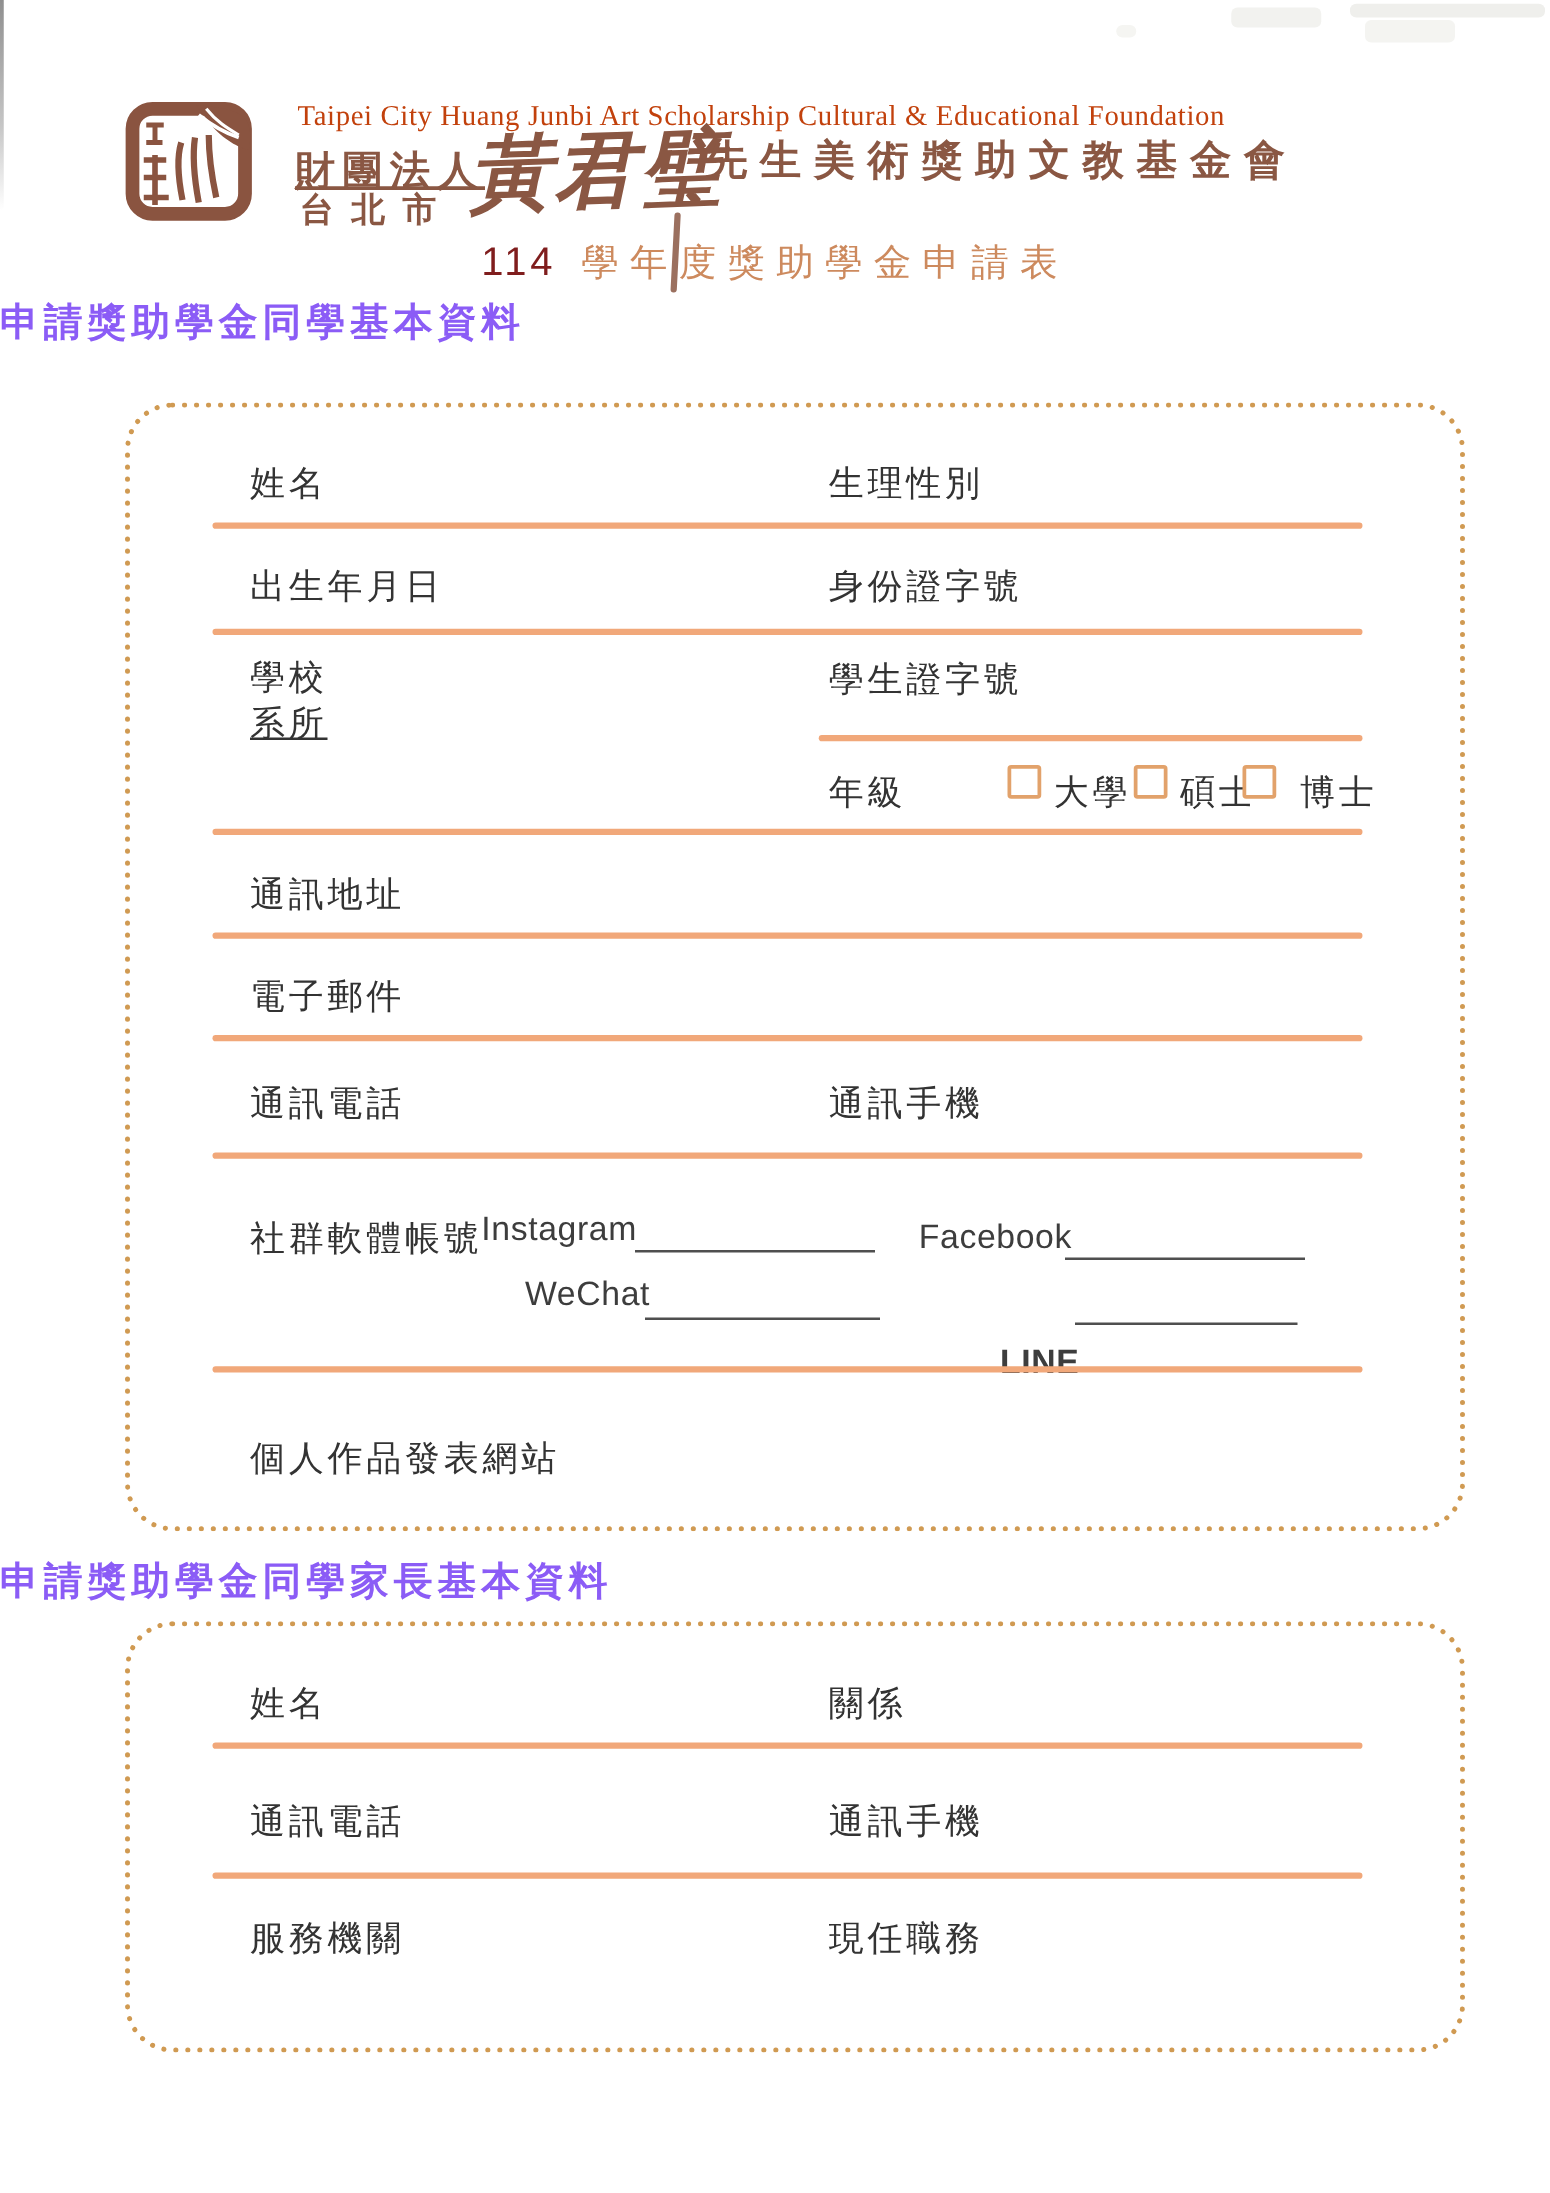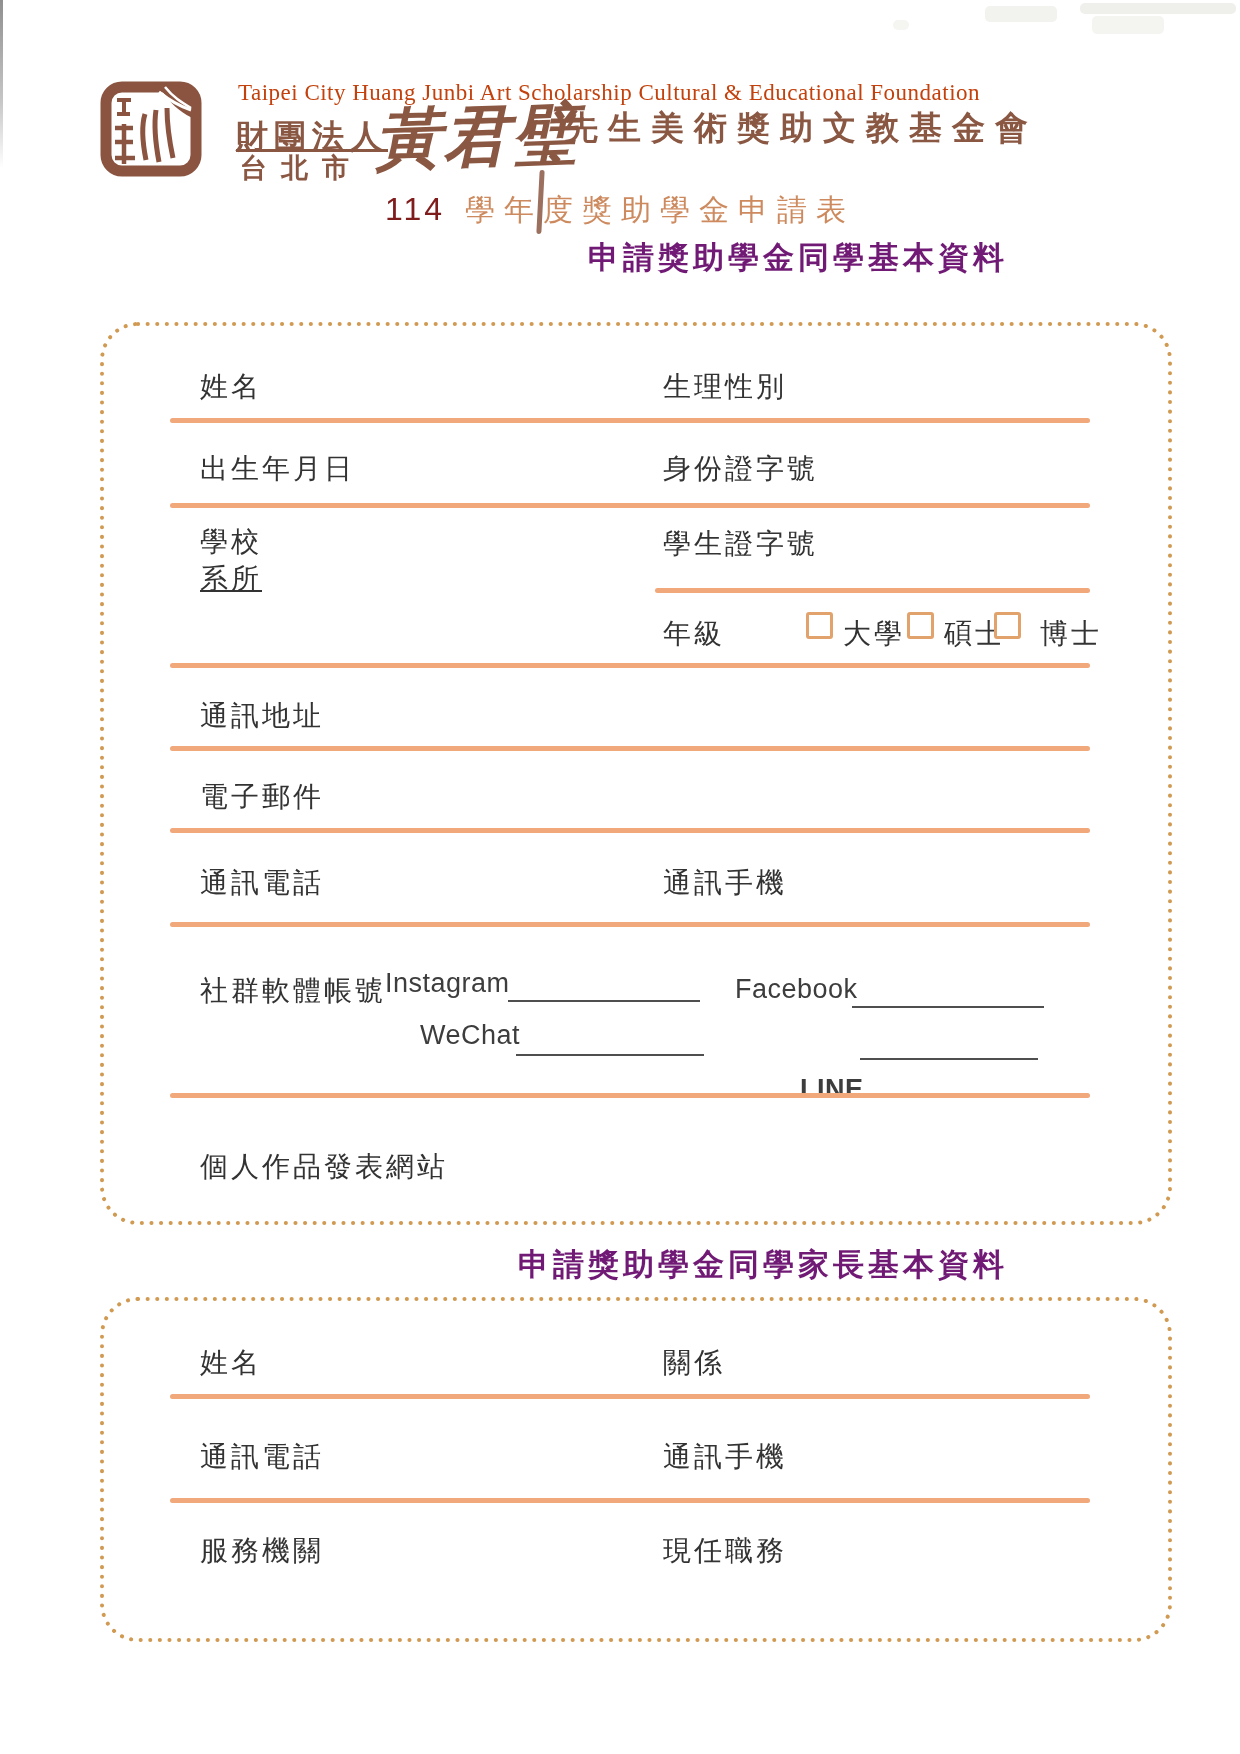--- a/index.html
+++ b/index.html
@@ -11,22 +11,22 @@
        color:#333333;letter-spacing:3px;white-space:nowrap;}
   
   .hline{position:absolute;height:5px;background:#f1a87a;border-radius:3px;}
   
   .uline{position:absolute;height:2px;background:#4f4f4f;}
   
   .soc{position:absolute;font-family:"Liberation Sans",sans-serif;font-size:27px;color:#3d3d3d;
        letter-spacing:0.5px;white-space:nowrap;}
   .cb{position:absolute;width:27px;height:27px;border:3px solid #e2a26b;border-radius:3px;
       background:#ffffff;box-sizing:border-box;}
-  .sect-title{position:absolute;left:0;width:1008px;text-align:right;
-      font-family:"Liberation Sans",sans-serif;font-weight:bold;font-size:31px;color:#701a75;
+  .sect-title{position:absolute;left:0;width:1008px;text-align:left;
+      font-family:"Liberation Sans",sans-serif;font-weight:bold;font-size:31px;color:#8b5cf6;
       letter-spacing:4px;}
   .brand{font-family:"DejaVu Serif","Liberation Serif",serif;color:#8a5743;font-weight:bold;}
   .smudge{position:absolute;border-radius:5px;}
 </style>
 </head>
 <body>
 
 <div class="abs" style="left:0;top:0;width:3px;height:168px;background:linear-gradient(#8f8f8f,#c6c6c6 60%,rgba(255,255,255,0));"></div>
 <div class="smudge" style="left:985px;top:6px;width:72px;height:16px;background:#f2f2ef;"></div>
 <div class="smudge" style="left:1080px;top:3px;width:156px;height:11px;background:#efefec;"></div>

